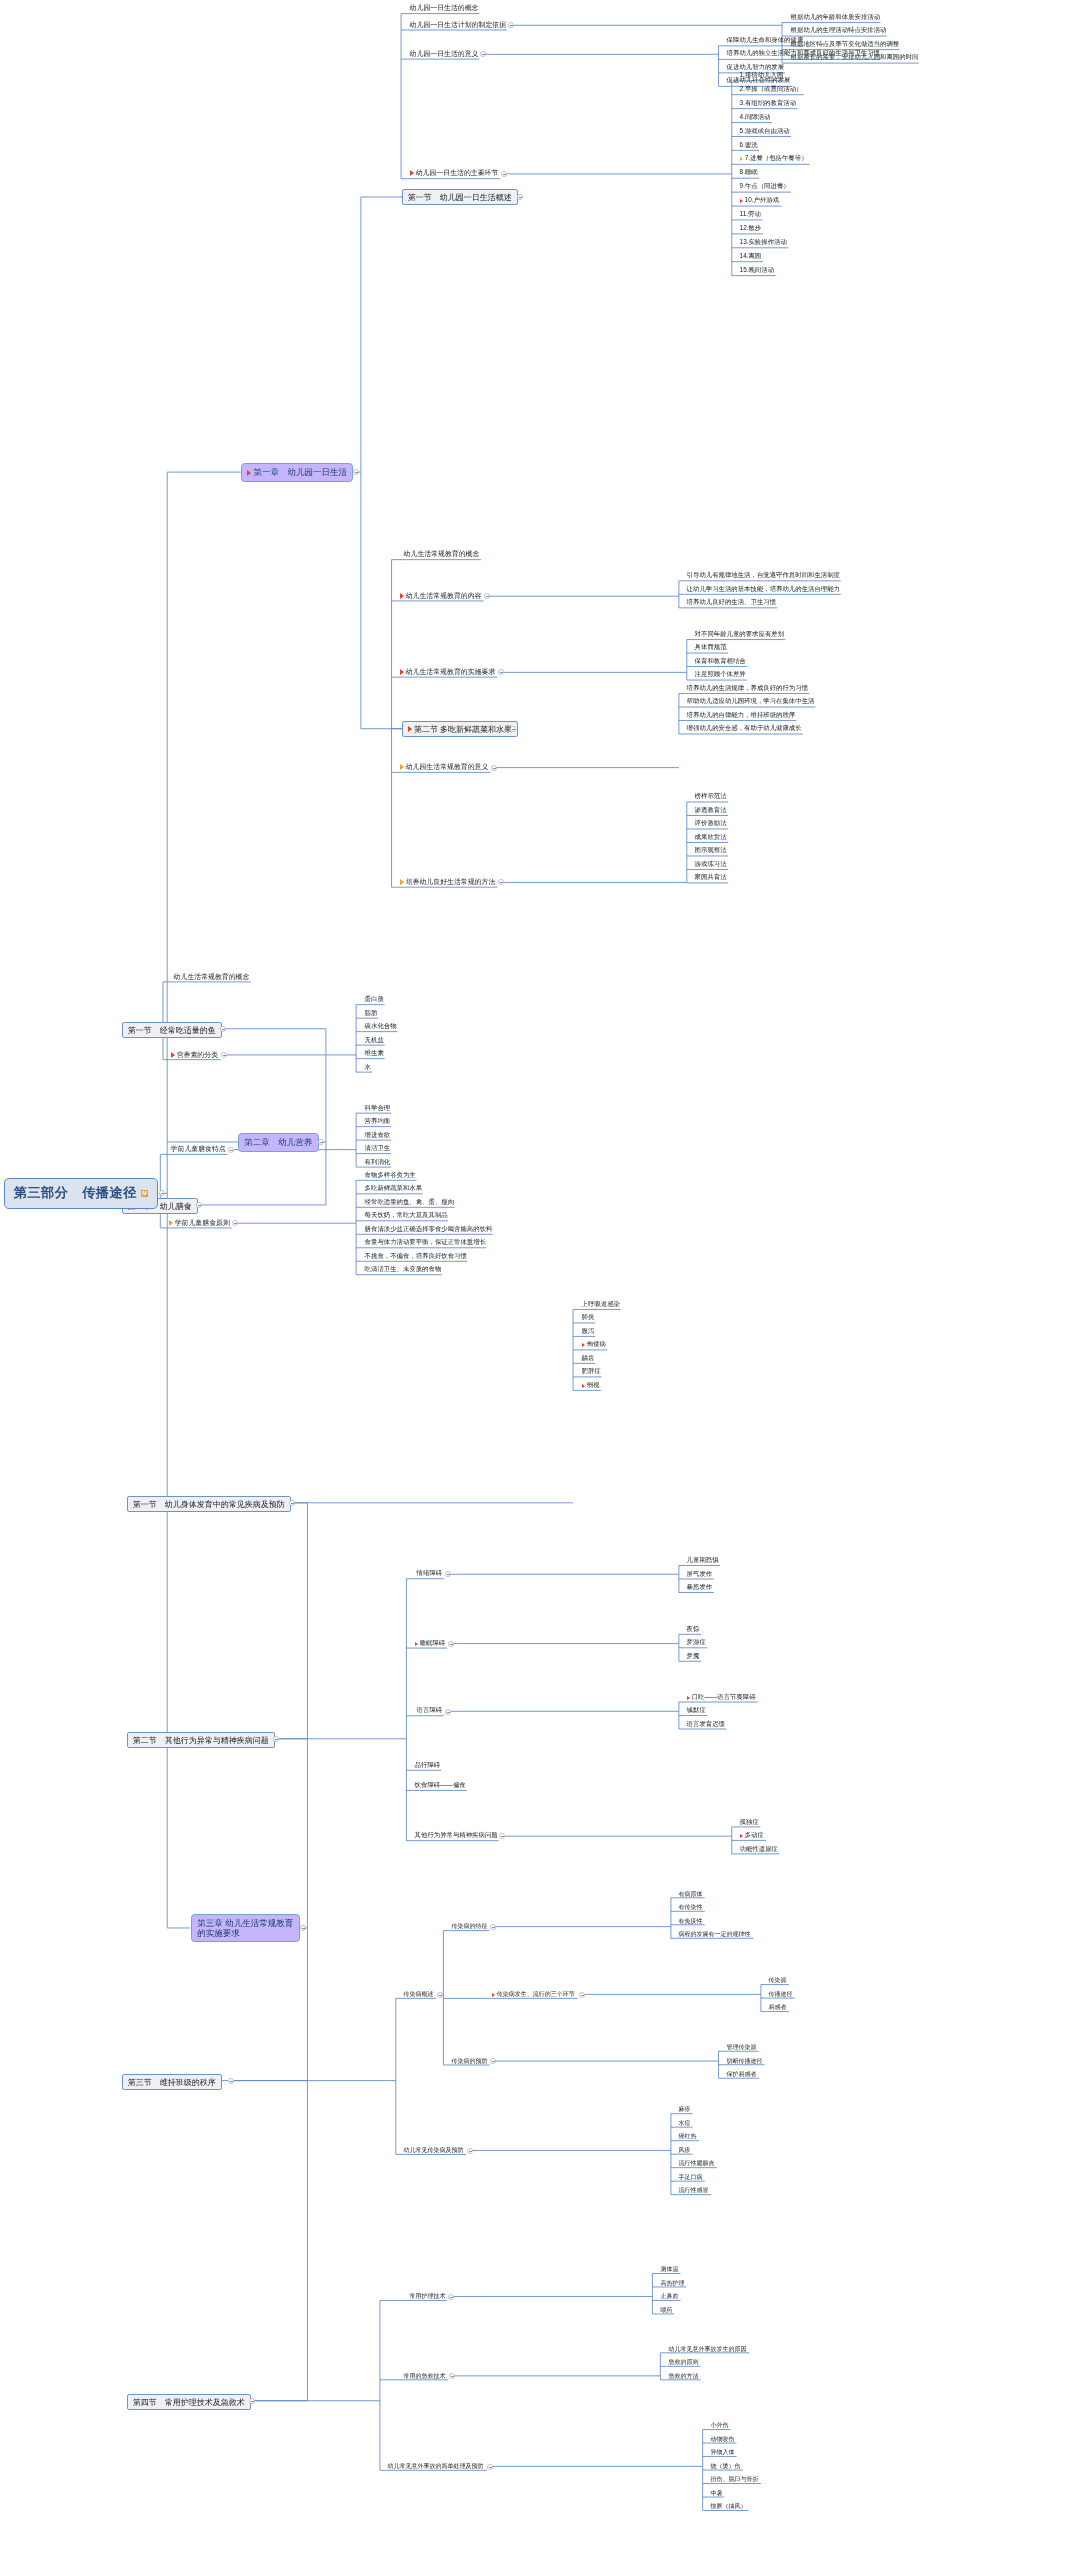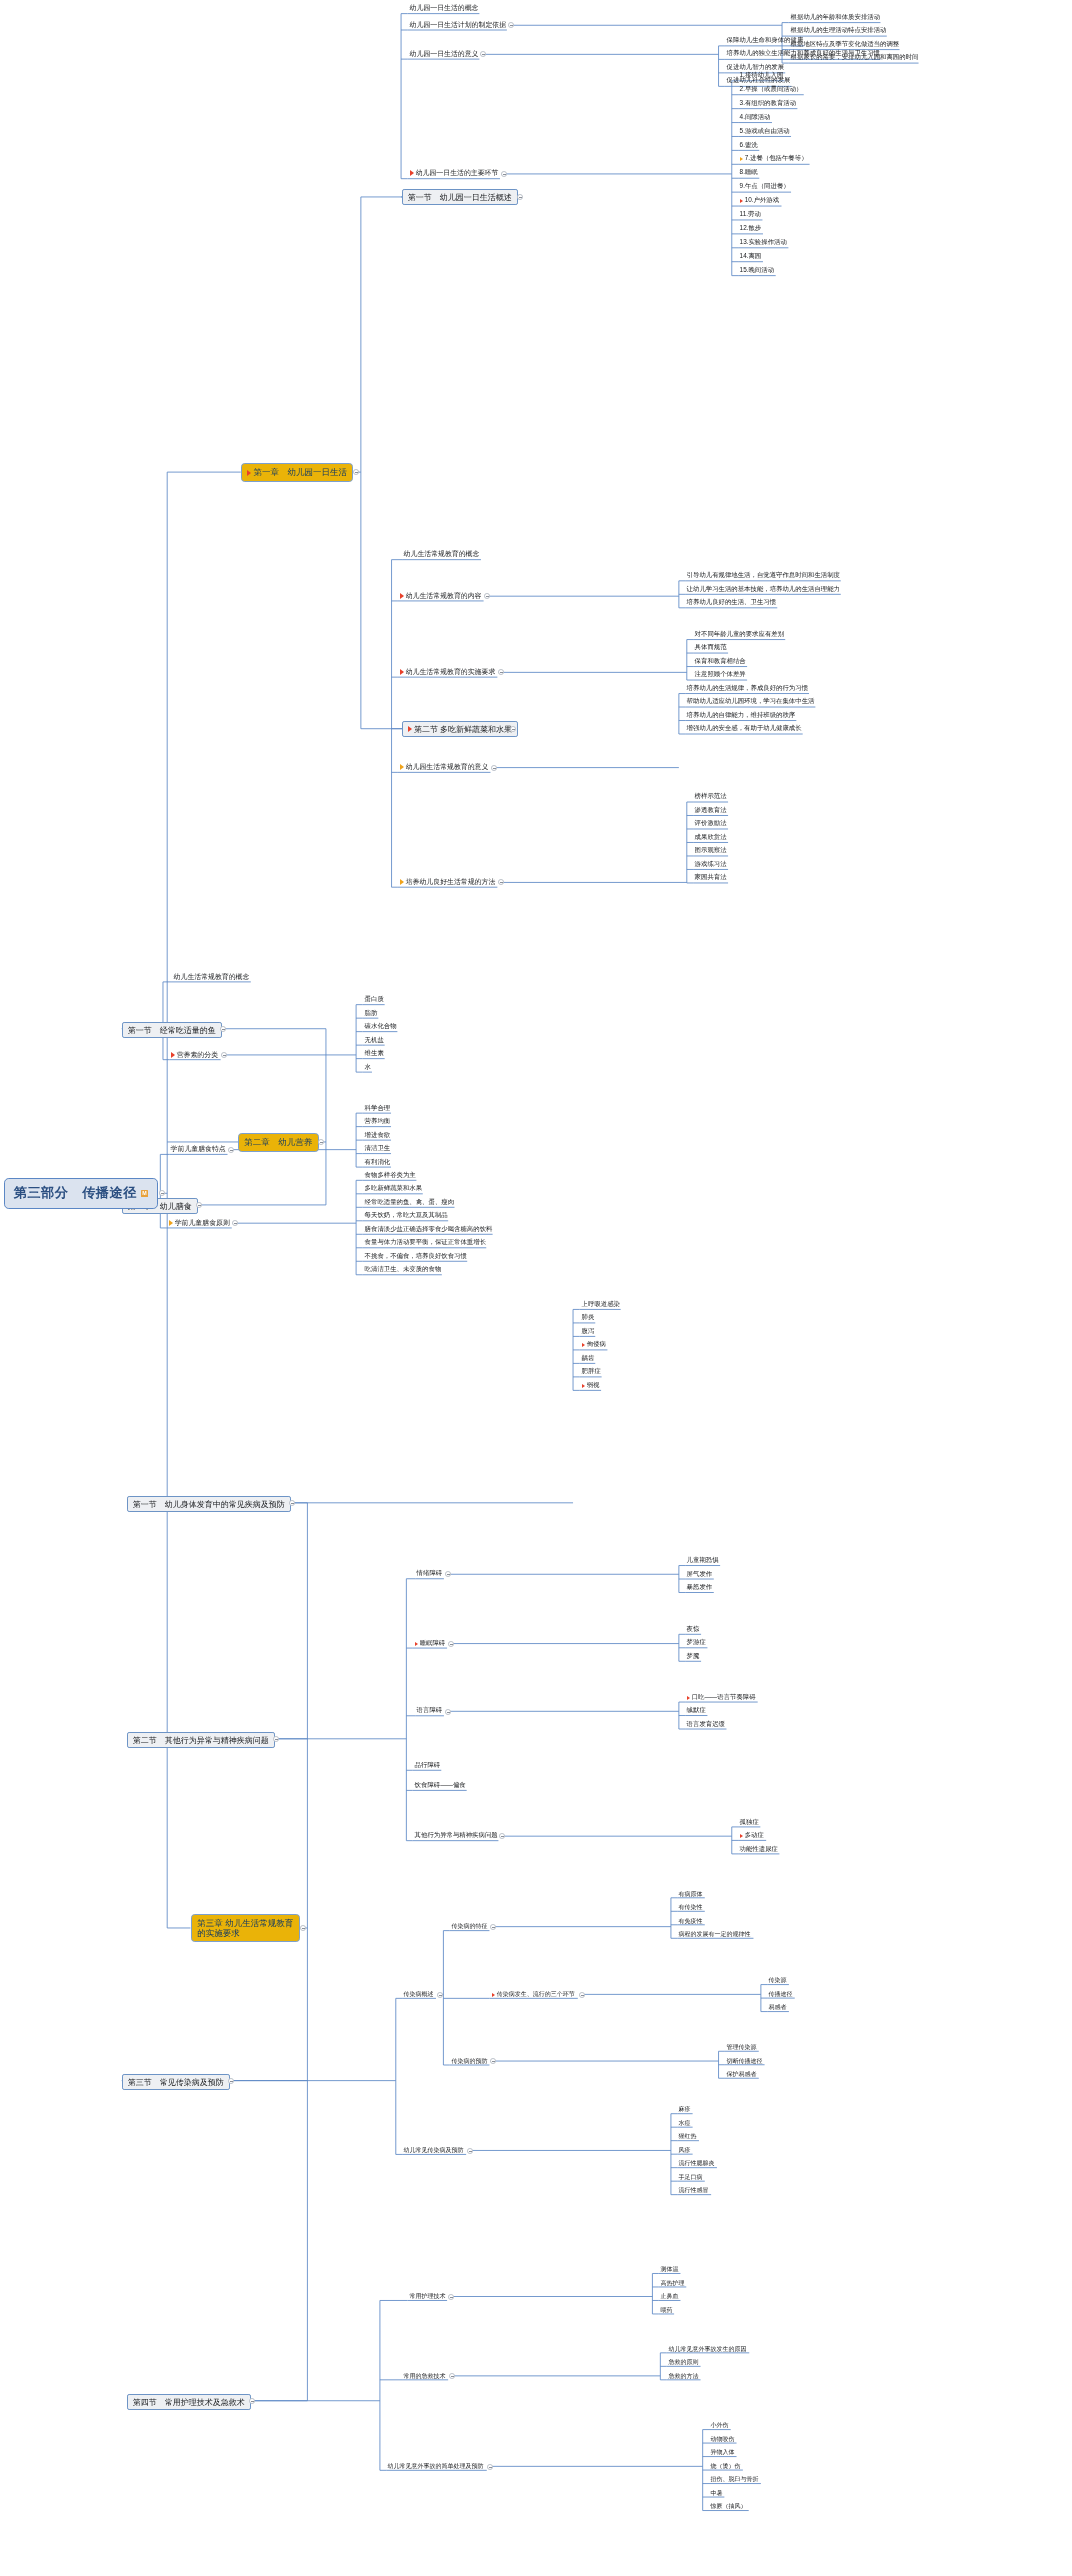--- a/index.html
+++ b/index.html
@@ -28,21 +28,21 @@
     border:1.1px solid #5b87c5;
     border-radius:4.8px;
     padding:5.3px 8.5px;
     font-size:13.2px;
     font-weight:bold;
     color:#2b4f81;
     letter-spacing:0.5px;
   }
   
   .n-ch{
-    background:#eab308;
+    background:#c4b5fd;
     border:0.8px solid #7ba0cf;
     border-radius:3.7px;
     padding:2.6px 5.3px;
     font-size:8.5px;
     color:#123a63;
   }
   .n-ch.two-line{white-space:normal;line-height:1.25;max-width:109px;}
   
   .n-sec{
     background:#eef0f3;
@@ -845,21 +845,21 @@
       <div class="node n-l5" style="left: 677px; top: 2173px;">
         <span class="txt">手足口病</span>
       </div>
       <div class="node n-l5" style="left: 677px; top: 2186px;">
         <span class="txt">流行性感冒</span>
       </div>
       <div class="node n-l5" style="left: 402px; top: 2146px;">
         <span class="txt">幼儿常见传染病及预防</span>
       </div>
       <div class="node n-sec" style="left: 122px; top: 2074px;">
-        <span class="txt">第三节　常见传染病及预防</span>
+        <span class="txt">第三节　维持班级的秩序</span>
       </div>
       <div class="node n-l5" style="left: 659px; top: 2265px;">
         <span class="txt">测体温</span>
       </div>
       <div class="node n-l5" style="left: 659px; top: 2279px;">
         <span class="txt">高热护理</span>
       </div>
       <div class="node n-l5" style="left: 659px; top: 2292px;">
         <span class="txt">止鼻血</span>
       </div>

